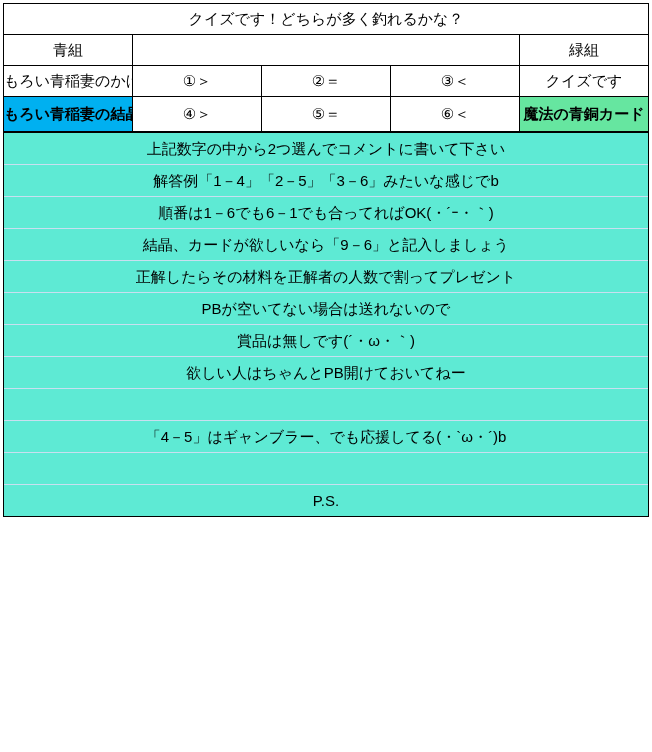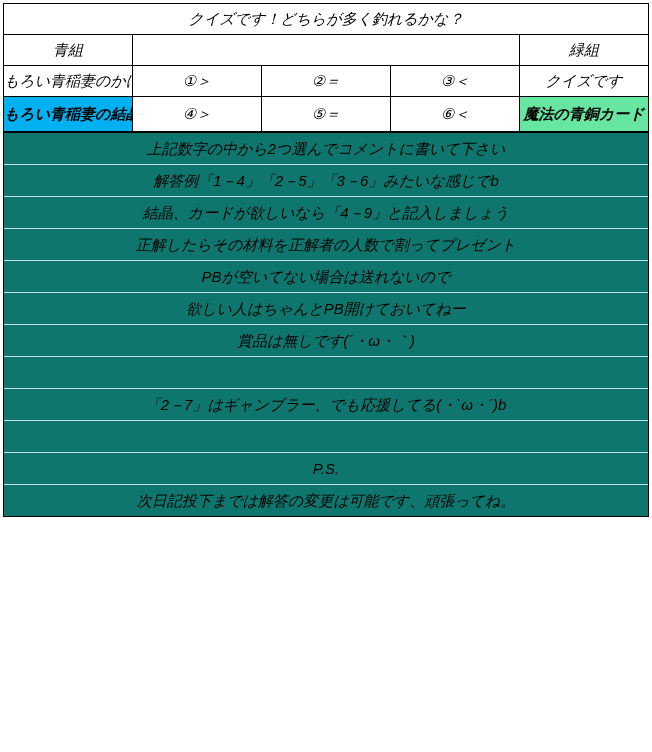--- a/index.html
+++ b/index.html
@@ -10,21 +10,20 @@
   body {
     font-family: "Liberation Sans", sans-serif;
   }
   #page {
     width: 652px;
     height: 752px;
     box-sizing: border-box;
     position: relative;
     background: #ffffff;
     overflow: hidden;
-    font-style: italic;
   }
   table.quiz {
     border-collapse: collapse;
     width: 646px;
     margin: 3px auto 0 auto;
     table-layout: fixed;
   }
   table.quiz td {
     border: 1px solid #000000;
     text-align: center;
@@ -69,21 +68,21 @@
   }
   
   .notes {
     width: 646px;
     margin: 0 auto;
     border-left: 1px solid #000000;
     border-right: 1px solid #000000;
     border-bottom: 1px solid #000000;
     border-top: 1px solid #000000;
     box-sizing: border-box;
-    background: #0f766e;
+    background: #5eead4;
   }
   .note-line {
     height: 31px;
     line-height: 31px;
     border-bottom: 1px solid #c9dff0;
     text-align: center;
     font-size: 15px;
     color: #000000;
     white-space: nowrap;
     overflow: hidden;
@@ -120,25 +119,25 @@
         <td class="num">⑤＝</td>
         <td class="num">⑥＜</td>
         <td class="item hl-green">魔法の青銅カード</td>
       </tr>
     </tbody>
   </table>
 
   <div class="notes">
     <div class="note-line">上記数字の中から2つ選んでコメントに書いて下さい</div>
     <div class="note-line">解答例「1－4」「2－5」「3－6」みたいな感じでb</div>
-    <div class="note-line">結晶、カードが欲しいなら「4－9」と記入しましょう</div>
+    <div class="note-line">順番は1－6でも6－1でも合ってればOK(・´ｰ・｀)</div>
+    <div class="note-line">結晶、カードが欲しいなら「9－6」と記入しましょう</div>
     <div class="note-line">正解したらその材料を正解者の人数で割ってプレゼント</div>
     <div class="note-line">PBが空いてない場合は送れないので</div>
+    <div class="note-line">賞品は無しです(´・ω・｀)</div>
     <div class="note-line">欲しい人はちゃんとPB開けておいてねー</div>
-    <div class="note-line">賞品は無しです(´・ω・｀)</div>
     <div class="note-line"></div>
-    <div class="note-line">「2－7」はギャンブラー、でも応援してる(・`ω・´)b</div>
+    <div class="note-line">「4－5」はギャンブラー、でも応援してる(・`ω・´)b</div>
     <div class="note-line"></div>
     <div class="note-line">P.S.</div>
-    <div class="note-line">次日記投下までは解答の変更は可能です、頑張ってね。</div>
   </div>
 
 </div>
 
 </body></html>

